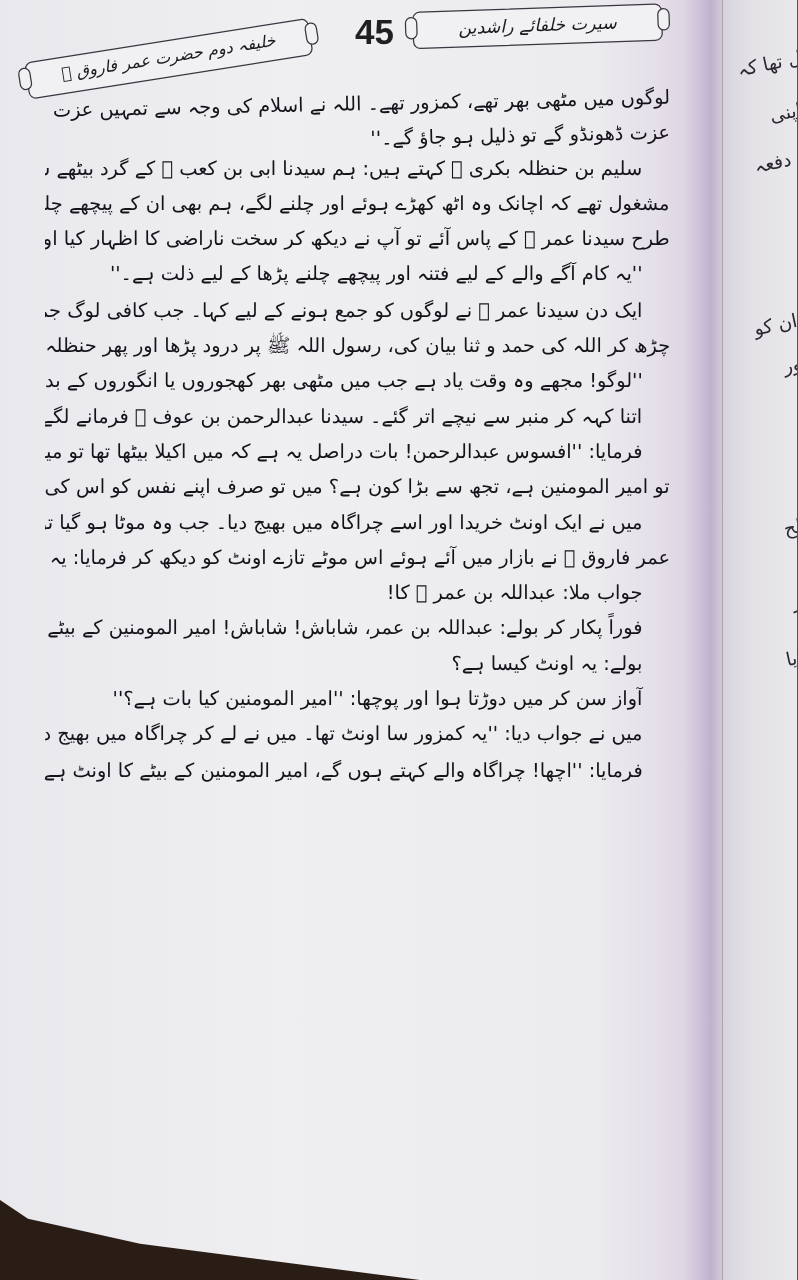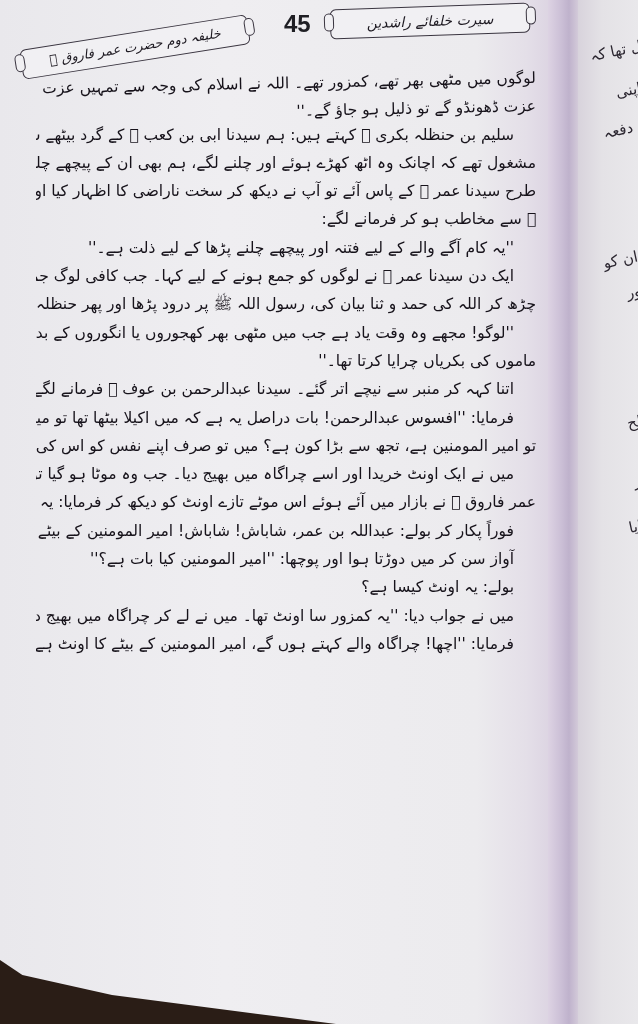--- a/index.html
+++ b/index.html
@@ -42,21 +42,21 @@
     }
     .banner-book::before, .banner-book::after,
     .banner-chapter::before, .banner-chapter::after {
       content: ""; position: absolute; top: 3px; width: 8px; height: 16px;
       border: 1.5px solid #3a3540; border-radius: 8px; background: #f1f0f3;
     }
     .banner-book::before, .banner-chapter::before { left: -7px; }
     .banner-book::after, .banner-chapter::after { right: -7px; }
     .page-number {
       position: absolute; left: 284px; top: 10px; font-family: "Liberation Sans", sans-serif;
-      font-weight: bold; font-size: 24px; color: #1f1f24;
+      font-weight: bold; font-size: 28px; color: #1f1f24;
     }
     .text-body {
       position: absolute; left: 36px; top: 64px; width: 500px;
       direction: rtl; text-align: justify;
       font-family: "DejaVu Sans", sans-serif; font-size: 15.5px; color: #16121a;
     }
     .line {
       height: 28.3px; line-height: 28.3px; white-space: nowrap; overflow: hidden;
     }
     .line.indent { padding-right: 22px; }
@@ -73,34 +73,33 @@
   <div class="header-banner banner-chapter">
     <span>خلیفہ دوم حضرت عمر فاروق ﷜</span>
   </div>
 
   <div class="text-body">
     <div class="line tilt1">لوگوں میں مٹھی بھر تھے، کمزور تھے۔ اللہ نے اسلام کی وجہ سے تمہیں عزت بخشی۔ اگر اس کو چھوڑ کر تم</div>
     <div class="line tilt1">عزت ڈھونڈو گے تو ذلیل ہو جاؤ گے۔''</div>
     <div class="line indent">سلیم بن حنظلہ بکری ﷫ کہتے ہیں: ہم سیدنا ابی بن کعب ﷜ کے گرد بیٹھے سوال و جواب میں</div>
     <div class="line">مشغول تھے کہ اچانک وہ اٹھ کھڑے ہوئے اور چلنے لگے، ہم بھی ان کے پیچھے چلنے لگے۔ وہ اسی</div>
     <div class="line">طرح سیدنا عمر ﷜ کے پاس آئے تو آپ نے دیکھ کر سخت ناراضی کا اظہار کیا اور سیدنا ابی بن کعب</div>
-    <div class="line">﷜ سے مخاطب ہو کر فرمانے لگے:</div>
     <div class="line indent">''یہ کام آگے والے کے لیے فتنہ اور پیچھے چلنے پڑھا کے لیے ذلت ہے۔''</div>
     <div class="line indent">ایک دن سیدنا عمر ﷜ نے لوگوں کو جمع ہونے کے لیے کہا۔ جب کافی لوگ جمع ہو گئے تو منبر پر</div>
     <div class="line">چڑھ کر اللہ کی حمد و ثنا بیان کی، رسول اللہ ﷺ پر درود پڑھا اور پھر حنظلہ:</div>
     <div class="line indent">''لوگو! مجھے وہ وقت یاد ہے جب میں مٹھی بھر کھجوروں یا انگوروں کے بدلے پورا دن اپنے</div>
-    <div class="line">ماموں کی بکریاں چرایا کرتا تھا۔''</div>
     <div class="line indent">اتنا کہہ کر منبر سے نیچے اتر گئے۔ سیدنا عبدالرحمن بن عوف ﷜ فرمانے لگے:</div>
     <div class="line indent">فرمایا: ''افسوس عبدالرحمن! بات دراصل یہ ہے کہ میں اکیلا بیٹھا تھا تو میرے دل میں خیال آیا کہ</div>
     <div class="line">تو امیر المومنین ہے، تجھ سے بڑا کون ہے؟ میں تو صرف اپنے نفس کو اس کی اصلیت بتانا چاہتا تھا۔''</div>
     <div class="line indent">میں نے ایک اونٹ خریدا اور اسے چراگاہ میں بھیج دیا۔ جب وہ موٹا ہو گیا تو بازار لے آیا۔ سیدنا</div>
     <div class="line">عمر فاروق ﷜ نے بازار میں آئے ہوئے اس موٹے تازے اونٹ کو دیکھ کر فرمایا: یہ کس کا ہے؟</div>
+    <div class="line indent">جواب ملا: عبداللہ بن عمر ﷜ کا!</div>
     <div class="line indent">فوراً پکار کر بولے: عبداللہ بن عمر، شاباش! شاباش! امیر المومنین کے بیٹے!</div>
+    <div class="line indent">بولے: یہ اونٹ کیسا ہے؟</div>
     <div class="line indent">آواز سن کر میں دوڑتا ہوا اور پوچھا: ''امیر المومنین کیا بات ہے؟''</div>
-    <div class="line indent">بولے: یہ اونٹ کیسا ہے؟</div>
     <div class="line indent">میں نے جواب دیا: ''یہ کمزور سا اونٹ تھا۔ میں نے لے کر چراگاہ میں بھیج دیا۔''</div>
     <div class="line indent">فرمایا: ''اچھا! چراگاہ والے کہتے ہوں گے، امیر المومنین کے بیٹے کا اونٹ ہے۔ اسے چارہ</div>
   </div>
 </div>
 
 <div class="gutter"></div>
 
 <div class="facing">
   <div class="facing-line" style="top:30px">معمول تھا کہ</div>
   <div class="facing-line" style="top:72px">پاس اپنی</div>

